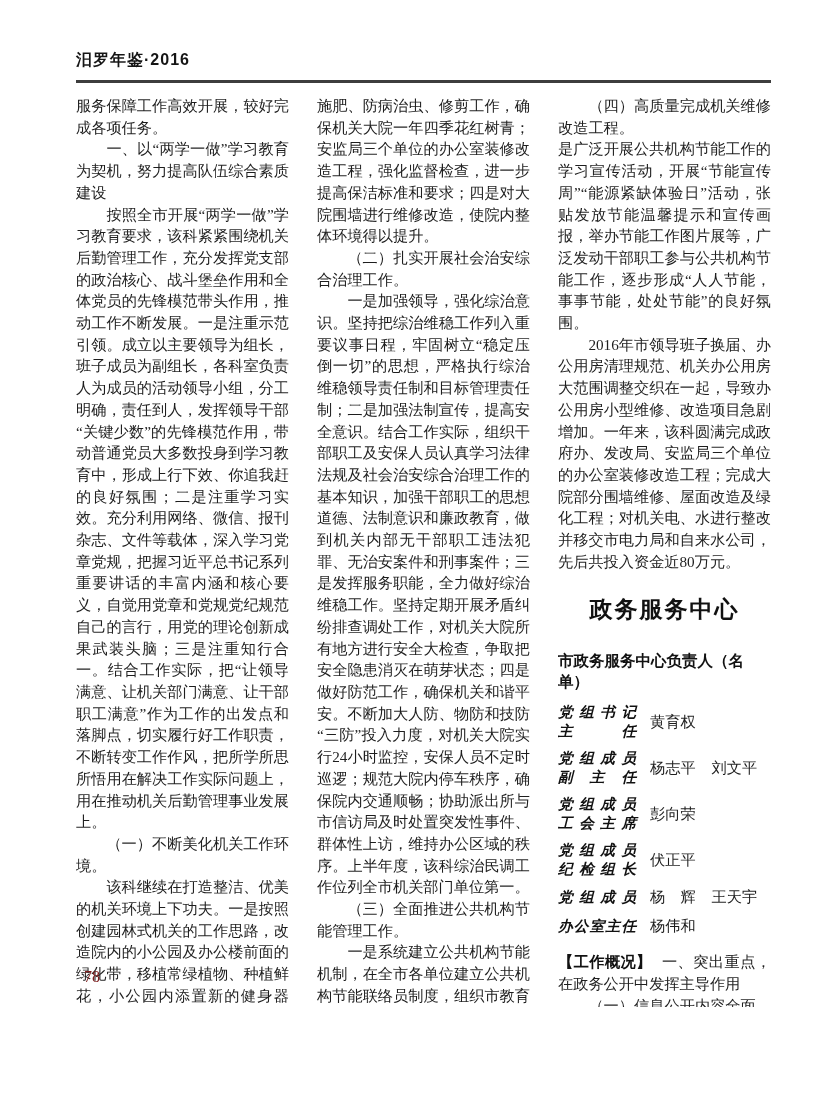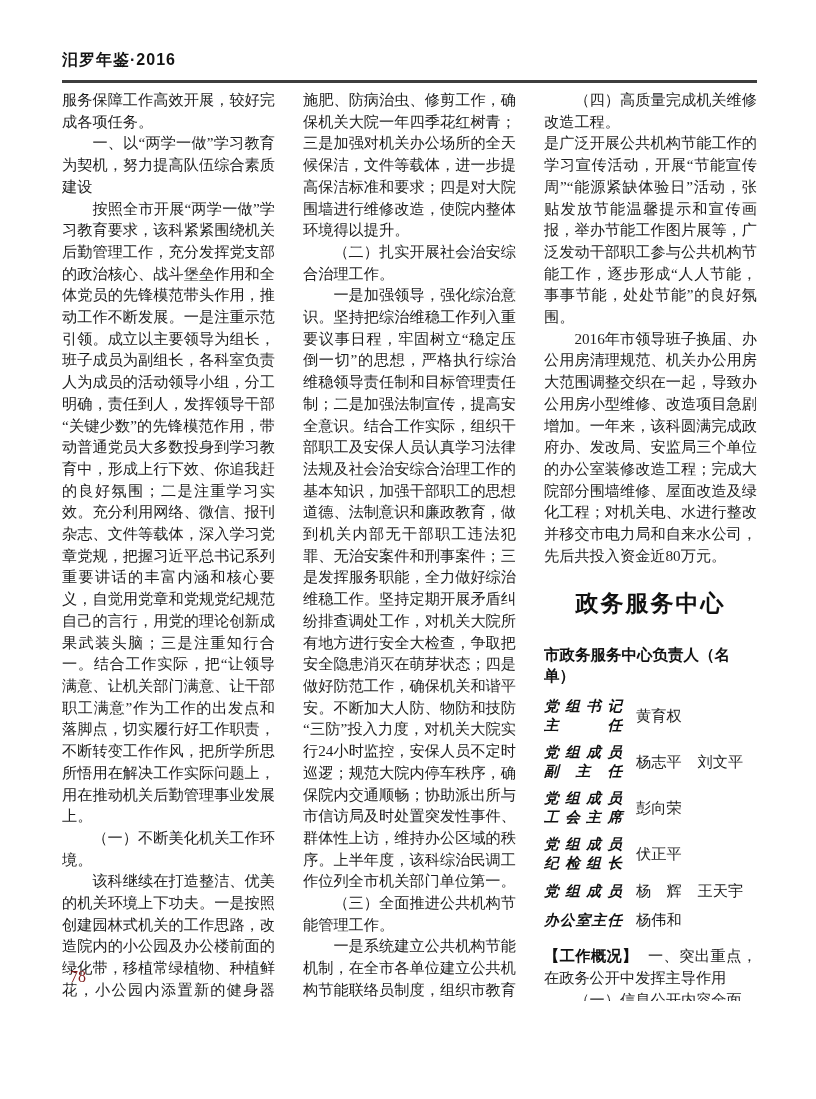--- a/index.html
+++ b/index.html
@@ -1,23 +1,23 @@
 <!DOCTYPE html>
 <html lang="zh"><head>
 <meta charset="utf-8">
 <style>
   html,body{margin:0;padding:0;}
   body{background:#ffffff;width:816px;height:1099px;position:relative;
        font-family:"Liberation Serif","DejaVu Serif",serif;color:#1e1e1e;
        -webkit-font-smoothing:antialiased;}
-  .page{position:absolute;left:62px;top:0;width:695px;height:786px;}
+  .page{position:absolute;left:76px;top:0;width:695px;height:786px;}
   .running-head{margin-top:50px;font-family:"Liberation Sans","DejaVu Sans",sans-serif;
        font-weight:bold;font-size:16px;letter-spacing:1px;color:#151515;}
   .head-rule{margin-top:9px;height:3px;background:#3d3d3d;width:100%;}
-  .body-cols{display:flex;gap:28px;margin-top:6px;height:912px;overflow:hidden;}
+  .body-cols{display:flex;gap:28px;margin-top:12px;height:912px;overflow:hidden;}
   .col{flex:1;min-width:0;height:100%;overflow:hidden;}
   .para{margin:0;font-size:15.2px;line-height:21.7px;text-align:justify;
         word-break:break-all;}
   .para.ind{text-indent:2em;}
   
   .sec-title{font-size:23px;font-weight:bold;text-align:center;letter-spacing:2px;
         margin:22px 0 0 0;color:#111;}
   .roster-heading{font-family:"Liberation Sans","DejaVu Sans",sans-serif;font-weight:bold;
         font-size:15.5px;margin-top:26px;color:#111;}
   .roster{margin-top:10px;}
@@ -45,21 +45,21 @@
 
     <div class="col">
         <p class="para">服务保障工作高效开展，较好完成各项任务。</p>
         <p class="para ind">一、以“两学一做”学习教育为契机，努力提高队伍综合素质建设</p>
         <p class="para ind">按照全市开展“两学一做”学习教育要求，该科紧紧围绕机关后勤管理工作，充分发挥党支部的政治核心、战斗堡垒作用和全体党员的先锋模范带头作用，推动工作不断发展。一是注重示范引领。成立以主要领导为组长，班子成员为副组长，各科室负责人为成员的活动领导小组，分工明确，责任到人，发挥领导干部“关键少数”的先锋模范作用，带动普通党员大多数投身到学习教育中，形成上行下效、你追我赶的良好氛围；二是注重学习实效。充分利用网络、微信、报刊杂志、文件等载体，深入学习党章党规，把握习近平总书记系列重要讲话的丰富内涵和核心要义，自觉用党章和党规党纪规范自己的言行，用党的理论创新成果武装头脑；三是注重知行合一。结合工作实际，把“让领导满意、让机关部门满意、让干部职工满意”作为工作的出发点和落脚点，切实履行好工作职责，不断转变工作作风，把所学所思所悟用在解决工作实际问题上，用在推动机关后勤管理事业发展上。</p>
         <p class="para ind">（一）不断美化机关工作环境。</p>
         <p class="para ind">该科继续在打造整洁、优美的机关环境上下功夫。一是按照创建园林式机关的工作思路，改造院内的小公园及办公楼前面的绿化带，移植常绿植物、种植鲜花，小公园内添置新的健身器材；二是加强庭院绿化的护理，扎实做好浇水、</p>
       </div>
 
     <div class="col">
-        <p class="para">施肥、防病治虫、修剪工作，确保机关大院一年四季花红树青；三是加强对机关办公场所的全天候保洁，文件等载体，进一步提高保洁标准和要求；四是对大院围墙进行维修改造，使院内整体环境得以提升。</p>
+        <p class="para">施肥、防病治虫、修剪工作，确保机关大院一年四季花红树青；安监局三个单位的办公室装修改造工程，强化监督检查，进一步提高保洁标准和要求；四是对大院围墙进行维修改造，使院内整体环境得以提升。</p>
         <p class="para ind">（二）扎实开展社会治安综合治理工作。</p>
         <p class="para ind">一是加强领导，强化综治意识。坚持把综治维稳工作列入重要议事日程，牢固树立“稳定压倒一切”的思想，严格执行综治维稳领导责任制和目标管理责任制；二是加强法制宣传，提高安全意识。结合工作实际，组织干部职工及安保人员认真学习法律法规及社会治安综合治理工作的基本知识，加强干部职工的思想道德、法制意识和廉政教育，做到机关内部无干部职工违法犯罪、无治安案件和刑事案件；三是发挥服务职能，全力做好综治维稳工作。坚持定期开展矛盾纠纷排查调处工作，对机关大院所有地方进行安全大检查，争取把安全隐患消灭在萌芽状态；四是做好防范工作，确保机关和谐平安。不断加大人防、物防和技防“三防”投入力度，对机关大院实行24小时监控，安保人员不定时巡逻；规范大院内停车秩序，确保院内交通顺畅；协助派出所与市信访局及时处置突发性事件、群体性上访，维持办公区域的秩序。上半年度，该科综治民调工作位列全市机关部门单位第一。</p>
         <p class="para ind">（三）全面推进公共机构节能管理工作。</p>
         <p class="para ind">一是系统建立公共机构节能机制，在全市各单位建立公共机构节能联络员制度，组织市教育系统人员参加“国家机关事务管理局开展公共机构节能管理远程培训”；二</p>
       </div>
 
     <div class="col">
       <div>
           <p class="para ind">（四）高质量完成机关维修改造工程。</p>
           <p class="para">是广泛开展公共机构节能工作的学习宣传活动，开展“节能宣传周”“能源紧缺体验日”活动，张贴发放节能温馨提示和宣传画报，举办节能工作图片展等，广泛发动干部职工参与公共机构节能工作，逐步形成“人人节能，事事节能，处处节能”的良好氛围。</p>

